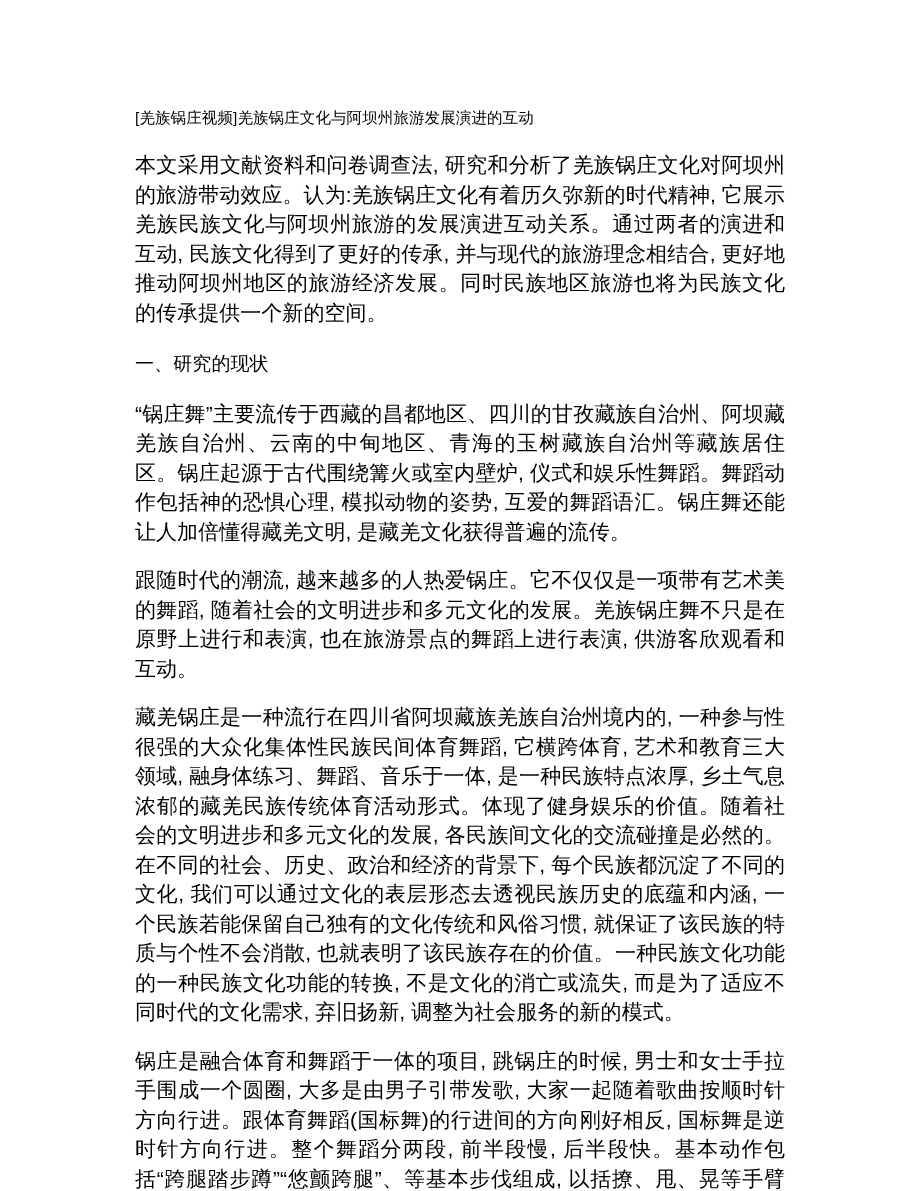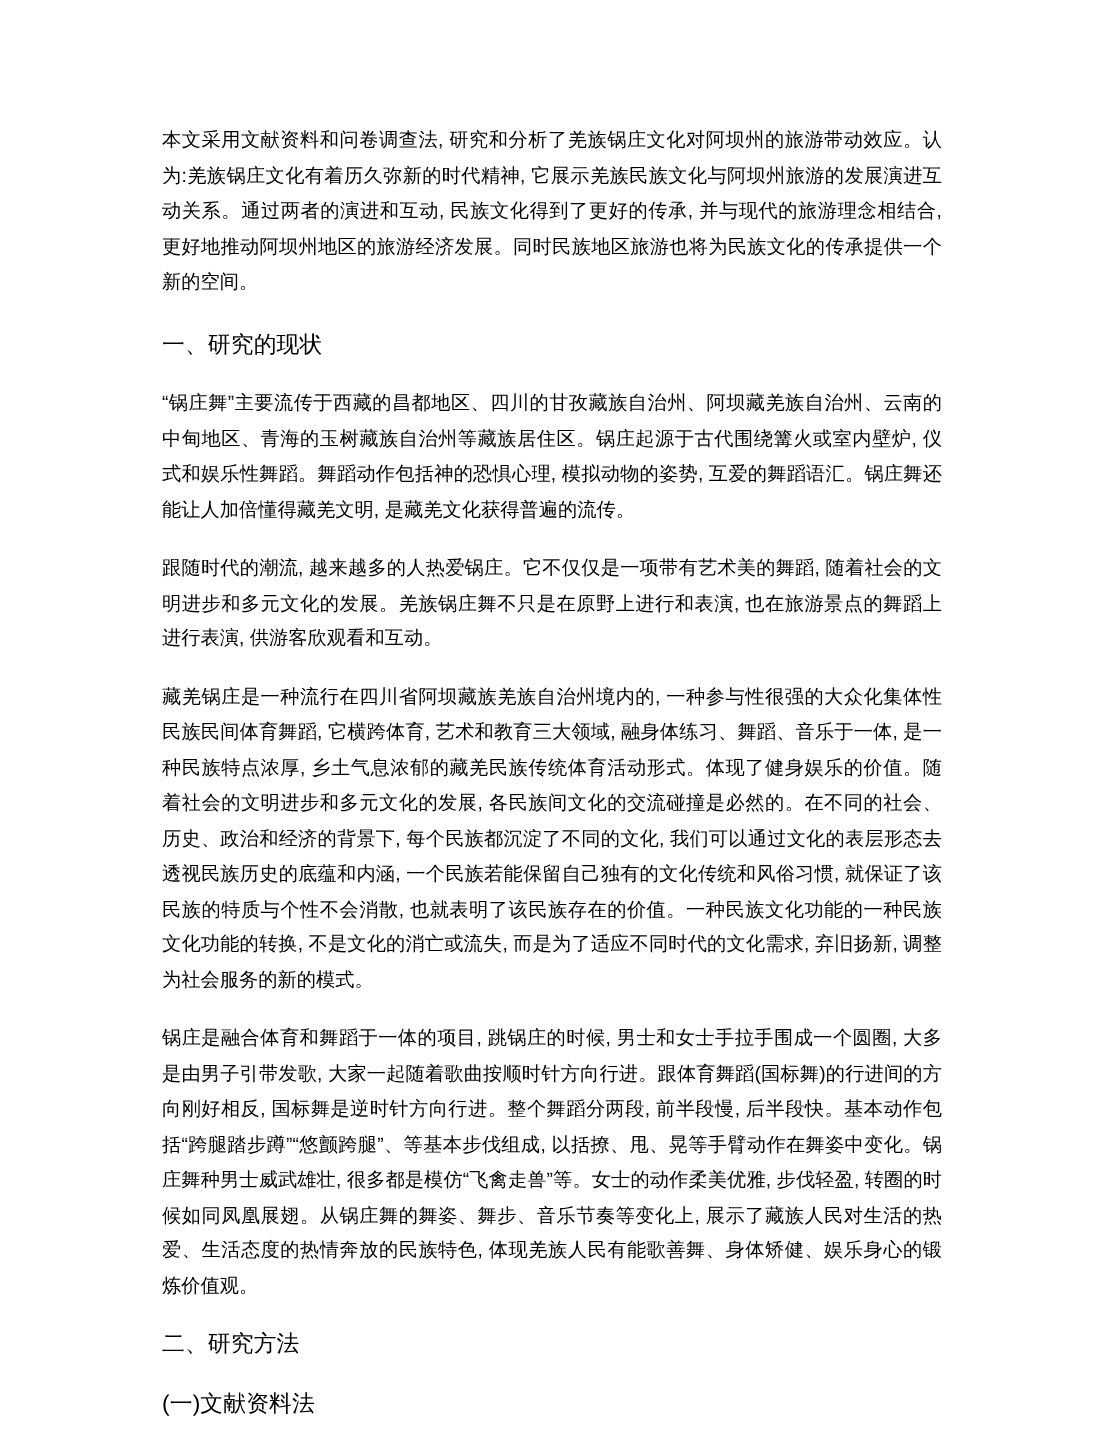--- a/index.html
+++ b/index.html
@@ -30,21 +30,21 @@
   }
   .doc-title {
     font-size: 15.5px;
     line-height: 29px;
     font-weight: 400;
     letter-spacing: 0.1px;
     margin: 0 0 18px 0;
     text-align: left;
   }
   .para {
-    font-size: 16px;
+    font-size: 21px;
     line-height: 29.5px;
     letter-spacing: 0.05px;
     margin: 0 0 19px 0;
     text-align: justify;
     text-justify: inter-ideograph;
     word-break: break-all;
     font-weight: 400;
   }
   .para.abstract {
     margin-bottom: 22px;
@@ -64,20 +64,21 @@
     margin-top: 0px;
     margin-bottom: 0px;
   }
 </style>
 </head>
 <body>
 
 <div class="page">
   <div class="content">
 
+    <p class="doc-title">[羌族锅庄视频]羌族锅庄文化与阿坝州旅游发展演进的互动</p>
 
     <p class="para abstract">本文采用文献资料和问卷调查法, 研究和分析了羌族锅庄文化对阿坝州的旅游带动效应。认为:羌族锅庄文化有着历久弥新的时代精神, 它展示羌族民族文化与阿坝州旅游的发展演进互动关系。通过两者的演进和互动, 民族文化得到了更好的传承, 并与现代的旅游理念相结合, 更好地推动阿坝州地区的旅游经济发展。同时民族地区旅游也将为民族文化的传承提供一个新的空间。</p>
 
     <h2 class="heading lvl1">一、研究的现状</h2>
 
     <p class="para">“锅庄舞”主要流传于西藏的昌都地区、四川的甘孜藏族自治州、阿坝藏羌族自治州、云南的中甸地区、青海的玉树藏族自治州等藏族居住区。锅庄起源于古代围绕篝火或室内壁炉, 仪式和娱乐性舞蹈。舞蹈动作包括神的恐惧心理, 模拟动物的姿势, 互爱的舞蹈语汇。锅庄舞还能让人加倍懂得藏羌文明, 是藏羌文化获得普遍的流传。</p>
 
     <p class="para">跟随时代的潮流, 越来越多的人热爱锅庄。它不仅仅是一项带有艺术美的舞蹈, 随着社会的文明进步和多元文化的发展。羌族锅庄舞不只是在原野上进行和表演, 也在旅游景点的舞蹈上进行表演, 供游客欣观看和互动。</p>
 
     <p class="para">藏羌锅庄是一种流行在四川省阿坝藏族羌族自治州境内的, 一种参与性很强的大众化集体性民族民间体育舞蹈, 它横跨体育, 艺术和教育三大领域, 融身体练习、舞蹈、音乐于一体, 是一种民族特点浓厚, 乡土气息浓郁的藏羌民族传统体育活动形式。体现了健身娱乐的价值。随着社会的文明进步和多元文化的发展, 各民族间文化的交流碰撞是必然的。在不同的社会、历史、政治和经济的背景下, 每个民族都沉淀了不同的文化, 我们可以通过文化的表层形态去透视民族历史的底蕴和内涵, 一个民族若能保留自己独有的文化传统和风俗习惯, 就保证了该民族的特质与个性不会消散, 也就表明了该民族存在的价值。一种民族文化功能的一种民族文化功能的转换, 不是文化的消亡或流失, 而是为了适应不同时代的文化需求, 弃旧扬新, 调整为社会服务的新的模式。</p>

